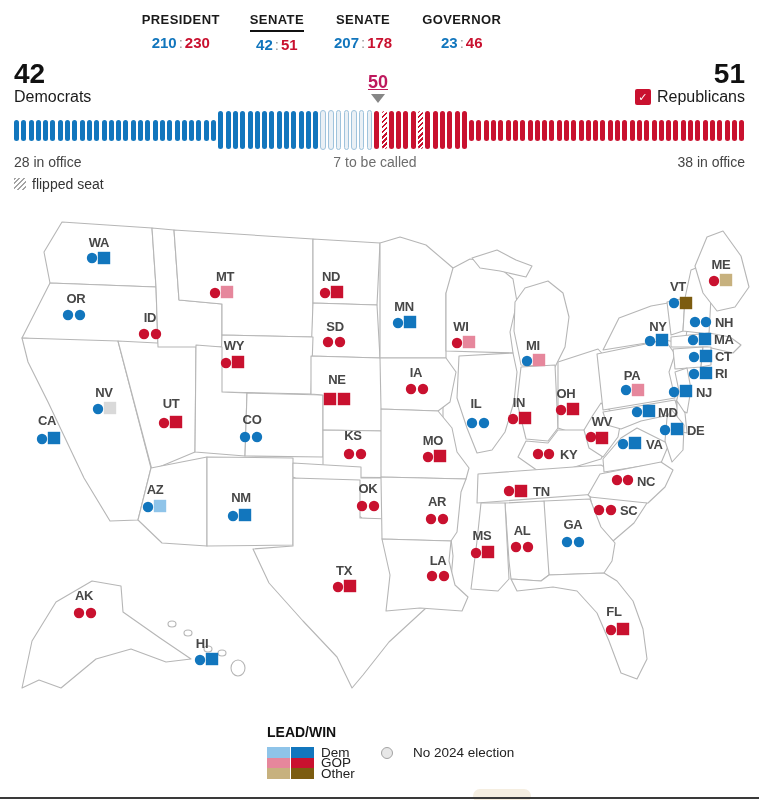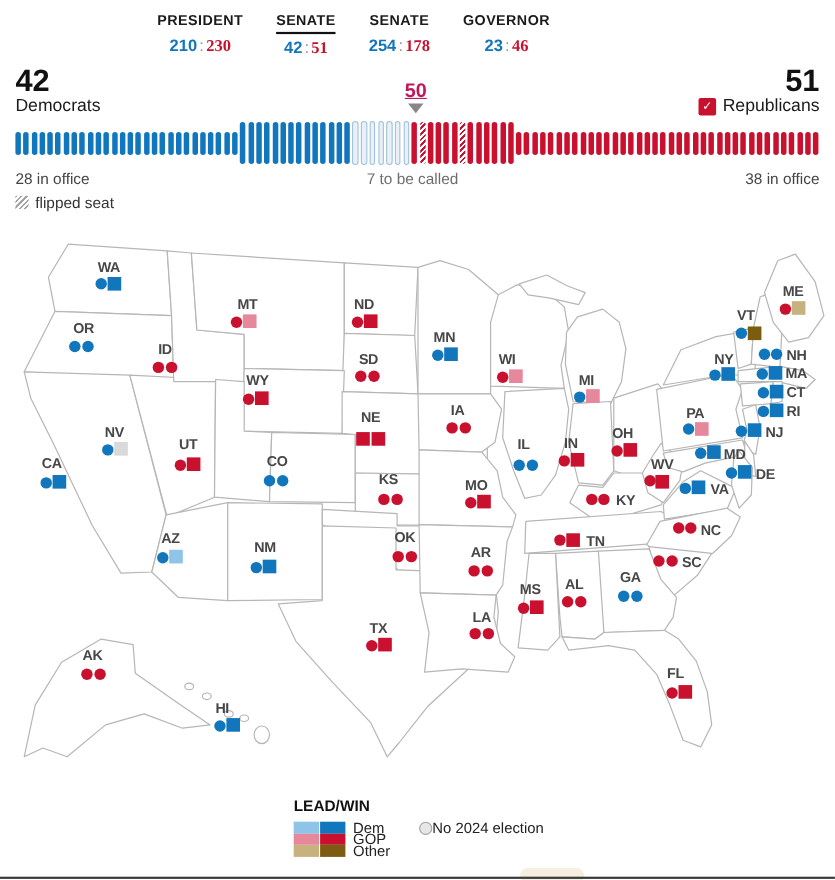--- a/index.html
+++ b/index.html
@@ -5,21 +5,21 @@
   html,body{margin:0;padding:0;background:#fff;}
   body{width:759px;height:800px;position:relative;font-family:"Liberation Sans","DejaVu Sans",sans-serif;color:#1a1a1a;overflow:hidden;}
   
   .top-nav{position:absolute;top:10px;left:0;width:643px;display:flex;justify-content:center;gap:30px;}
   .nav-item{text-align:center;cursor:pointer;}
   .nav-label{font-size:13px;font-weight:600;letter-spacing:.4px;color:#1a1a1a;display:inline-block;padding-bottom:3px;}
   .nav-item.active .nav-label{font-weight:800;border-bottom:2.5px solid #111;text-align:center;}
   .nav-vals{font-size:15px;font-weight:bold;margin-top:4px;}
   .nav-vals .dem{color:#1276bd;}
   .nav-vals .colon{color:#999;font-weight:normal;padding:0 2px;}
-  .nav-vals .gop{color:#c9112f;font-family:Liberation Serif, serif;}
+  .nav-vals .gop{color:#c9112f;}
   
   .big-num{position:absolute;font-size:28px;font-weight:800;color:#111;top:60px;line-height:1;}
   #dem-num{left:14px;}
   #gop-num{right:14px;text-align:right;}
   .party-label{position:absolute;top:88px;font-size:16px;color:#1a1a1a;}
   #dem-party{left:14px;}
   #gop-party{right:14px;display:flex;align-items:center;gap:6px;}
   .gop-checkbox{width:16px;height:16px;background:#c9112f;border-radius:2px;color:#fff;font-size:11px;font-weight:bold;display:flex;align-items:center;justify-content:center;line-height:1;}
   .fifty{position:absolute;left:378px;top:72px;transform:translateX(-50%);font-size:18px;font-weight:bold;color:#be185d;text-decoration:underline;}
   .fifty-arrow{position:absolute;left:378px;top:94px;transform:translateX(-50%);width:0;height:0;border-left:7px solid transparent;border-right:7px solid transparent;border-top:9px solid #868686;}
@@ -39,32 +39,32 @@
   
   #map-svg{position:absolute;left:0;top:210px;}
   #map-svg path,#map-svg ellipse.isl{fill:#fff;stroke:#b6b6b6;stroke-width:1.1;stroke-linejoin:round;}
   #map-svg text{font-family:"Liberation Sans","DejaVu Sans",sans-serif;font-size:13px;font-weight:bold;fill:#474747;letter-spacing:-.3px;}
   
   .legend{position:absolute;left:267px;top:724px;}
   .legend-title{font-size:14px;font-weight:800;color:#111;margin-bottom:7px;}
   .legend-row{display:flex;align-items:center;height:10.5px;}
   .sw{width:23px;height:10.5px;margin-right:1px;}
   .legend-row span.lbl{font-size:13.5px;color:#222;margin-left:6px;line-height:1;}
-  .no-elec{position:absolute;left:381px;top:745px;display:flex;align-items:center;gap:0;font-size:13.5px;color:#222;}
+  .no-elec{position:absolute;left:381px;top:745px;display:flex;align-items:center;gap:20px;font-size:13.5px;color:#222;}
   .no-elec-dot{width:10px;height:10px;border-radius:50%;background:#e7e7e7;border:1px solid #a3a3a3;}
   .peek{position:absolute;left:473px;top:789px;width:58px;height:14px;background:#f5eee1;border-radius:7px;}
   .bottom-rule{position:absolute;left:0;top:797px;width:759px;height:1.5px;background:#3a3a3a;}
 </style>
 </head>
 <body>
 
 <nav class="top-nav">
     <div class="nav-item"><div class="nav-label">PRESIDENT</div><div class="nav-vals"><span class="dem">210</span><span class="colon">:</span><span class="gop">230</span></div></div>
     <div class="nav-item active"><div class="nav-label">SENATE</div><div class="nav-vals"><span class="dem">42</span><span class="colon">:</span><span class="gop">51</span></div></div>
-    <div class="nav-item"><div class="nav-label">SENATE</div><div class="nav-vals"><span class="dem">254</span><span class="colon">:</span><span class="gop">178</span></div></div>
+    <div class="nav-item"><div class="nav-label">SENATE</div><div class="nav-vals"><span class="dem">207</span><span class="colon">:</span><span class="gop">178</span></div></div>
     <div class="nav-item"><div class="nav-label">GOVERNOR</div><div class="nav-vals"><span class="dem">23</span><span class="colon">:</span><span class="gop">46</span></div></div>
   </nav>
 
 <div class="big-num" id="dem-num">42</div>
 <div class="party-label" id="dem-party">Democrats</div>
 <div class="big-num" id="gop-num">51</div>
 <div class="party-label" id="gop-party">
   <span class="gop-checkbox">✓</span>
   <span>Republicans</span>
 </div>

